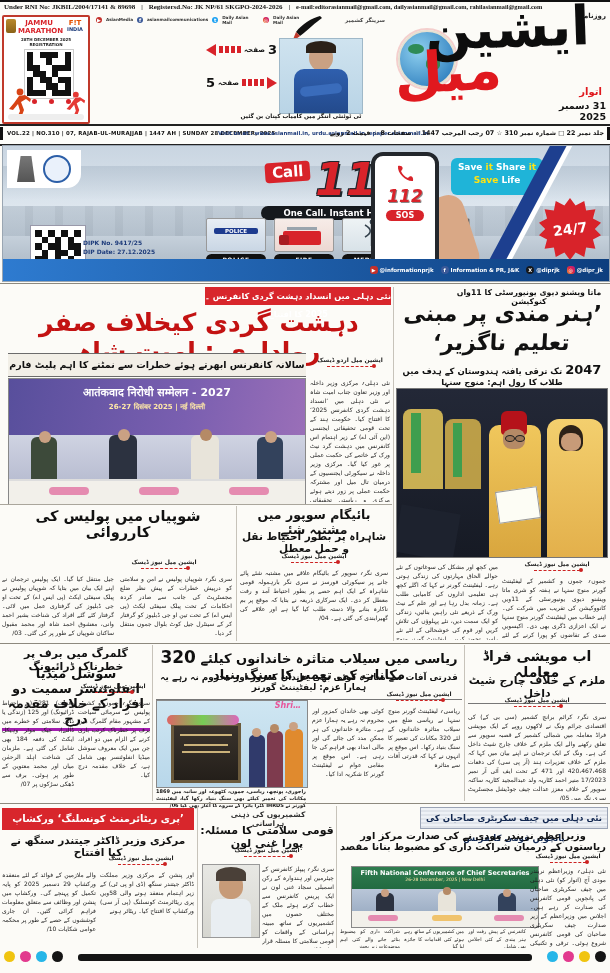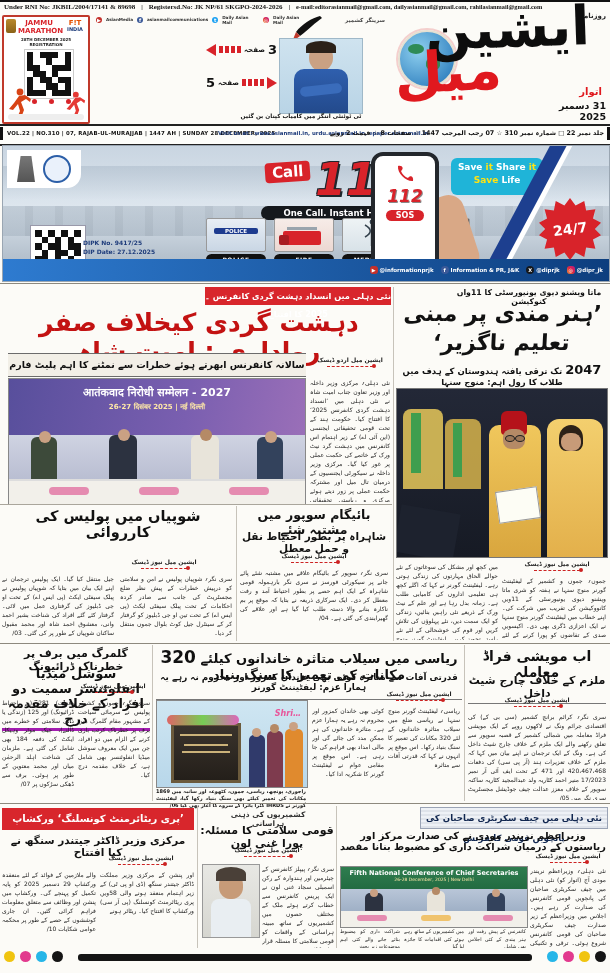--- a/index.html
+++ b/index.html
@@ -437,21 +437,21 @@
     <span style="font-size:17px;">320</span>
     <span>مکانات کی تعمیر کا سنگ بنیاد</span>
   </div>
   <div class="abs ur b ctr" style="left:156px;top:672px;width:306px;font-size:8.8px;border-bottom:1px solid #777;padding-bottom:7px;">قدرتی آفات سے متاثرہ کوئی بھی خاندان کمزور اور محروم نہ رہے یہ ہمارا عزم: لیفٹیننٹ گورنر</div>
   <div class="abs" style="left:378px;top:690px;width:82px;">
     <div class="byline">ایشین میل نیوز ڈیسک</div>
     <div class="redline"></div>
   </div>
 
   <div class="abs" style="left:156px;top:700px;width:150px;height:86px;background:linear-gradient(#cfe6f2,#b8d7ea);overflow:hidden;border:1px solid #888;">
-    <div class="abs b" style="right:6px;top:8px;color:#e8559a;font-size:8px;font-style:italic;">Shri…</div>
+    <div class="abs b" style="right:6px;top:0;color:#e8559a;font-size:8px;font-style:italic;">Shri…</div>
     <div class="abs" style="left:14px;top:22px;width:64px;height:54px;background:linear-gradient(#3a332c,#241f1a);border:3px solid #6b5a3c;">
       <div style="margin:8px 6px;height:2px;background:#cbb27a;"></div>
       <div style="margin:5px 10px;height:2px;background:#cbb27a;"></div>
       <div style="margin:5px 8px;height:2px;background:#cbb27a;"></div>
     </div>
     <div class="abs" style="left:10px;top:14px;width:72px;height:10px;background:linear-gradient(90deg,#d66,#7c5,#d6b);border-radius:5px;"></div>
     <div class="abs" style="left:92px;top:34px;width:16px;height:52px;background:#303a6b;border-radius:5px 5px 0 0;"></div>
     <div class="abs" style="left:110px;top:30px;width:16px;height:56px;background:#7e3b4e;border-radius:5px 5px 0 0;"></div>
     <div class="abs" style="left:128px;top:28px;width:18px;height:58px;background:#e08a2e;border-radius:5px 5px 0 0;"></div>
     <div class="abs" style="left:95px;top:27px;width:9px;height:9px;background:#caa183;border-radius:50%;"></div>
@@ -500,21 +500,21 @@
 
   <div class="vline" style="left:336px;top:806px;height:142px;"></div>
 
   <div class="abs ur b ctr" style="left:420px;top:807px;width:186px;height:20px;line-height:20px;font-size:8.6px;color:#10264f;background:repeating-linear-gradient(#eef1f6 0 2px,#dfe3ea 2px 4px);border:1px solid #9aa3b5;">نئی دہلی میں چیف سکریٹری صاحبان کی پانچویں قومی کانفرنس</div>
   <div class="abs ur b ctr" style="left:340px;top:830px;width:266px;font-size:9.8px;">وزیراعظم نریندر مودی نے کی صدارت مرکز اور ریاستوں کے درمیان شراکت داری کو مضبوط بنانا مقصد</div>
   <div class="abs" style="left:530px;top:852px;width:76px;">
     <div class="byline">ایشین میل نیوز ڈیسک</div>
     <div class="redline" style="width:36px;"></div>
   </div>
 
-  <div class="abs" style="left:340px;top:866px;width:186px;height:60px;overflow:hidden;border:1px solid #888;">
+  <div class="abs" style="left:351px;top:866px;width:186px;height:60px;overflow:hidden;border:1px solid #888;">
     <div class="abs ctr" style="left:0;top:0;width:186px;height:22px;background:linear-gradient(#2f7d4f,#226b41);">
       <div class="b" style="color:#fff;font-size:6.5px;padding-top:2px;">Fifth National Conference of Chief Secretaries</div>
       <div style="color:#ffe9a8;font-size:4.5px;">26-28 December, 2025 | New Delhi</div>
     </div>
     <div class="abs" style="left:0;top:22px;width:186px;height:22px;background:linear-gradient(#b9c6d8,#9fb0c6);"></div>
     <div class="abs" style="left:24px;top:26px;width:18px;height:20px;background:#2c3240;border-radius:5px 5px 0 0;"></div>
     <div class="abs" style="left:29px;top:22px;width:8px;height:8px;background:#caa183;border-radius:50%;"></div>
     <div class="abs" style="left:86px;top:24px;width:18px;height:22px;background:#e8e4da;border-radius:5px 5px 0 0;"></div>
     <div class="abs" style="left:91px;top:20px;width:8px;height:8px;background:#b58a66;border-radius:50%;"></div>
     <div class="abs" style="left:146px;top:26px;width:18px;height:20px;background:#33425c;border-radius:5px 5px 0 0;"></div>

